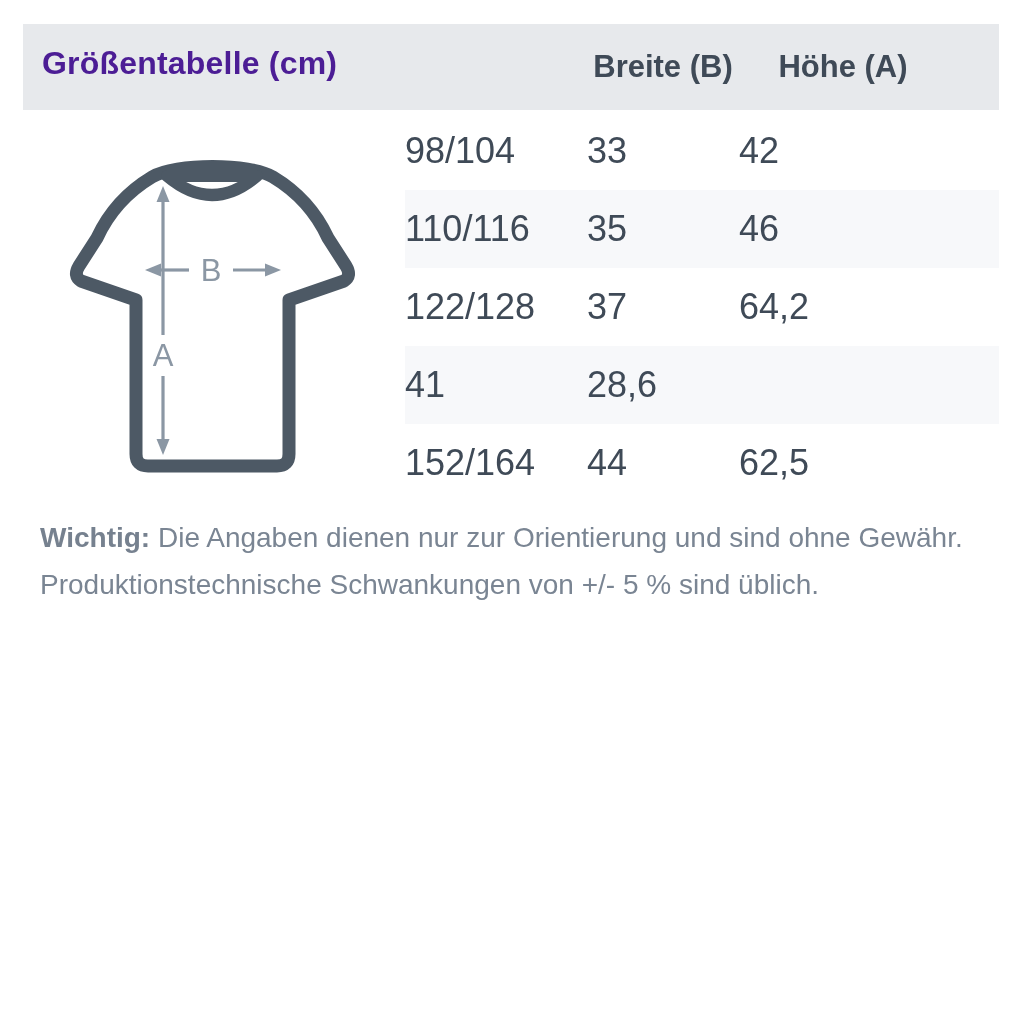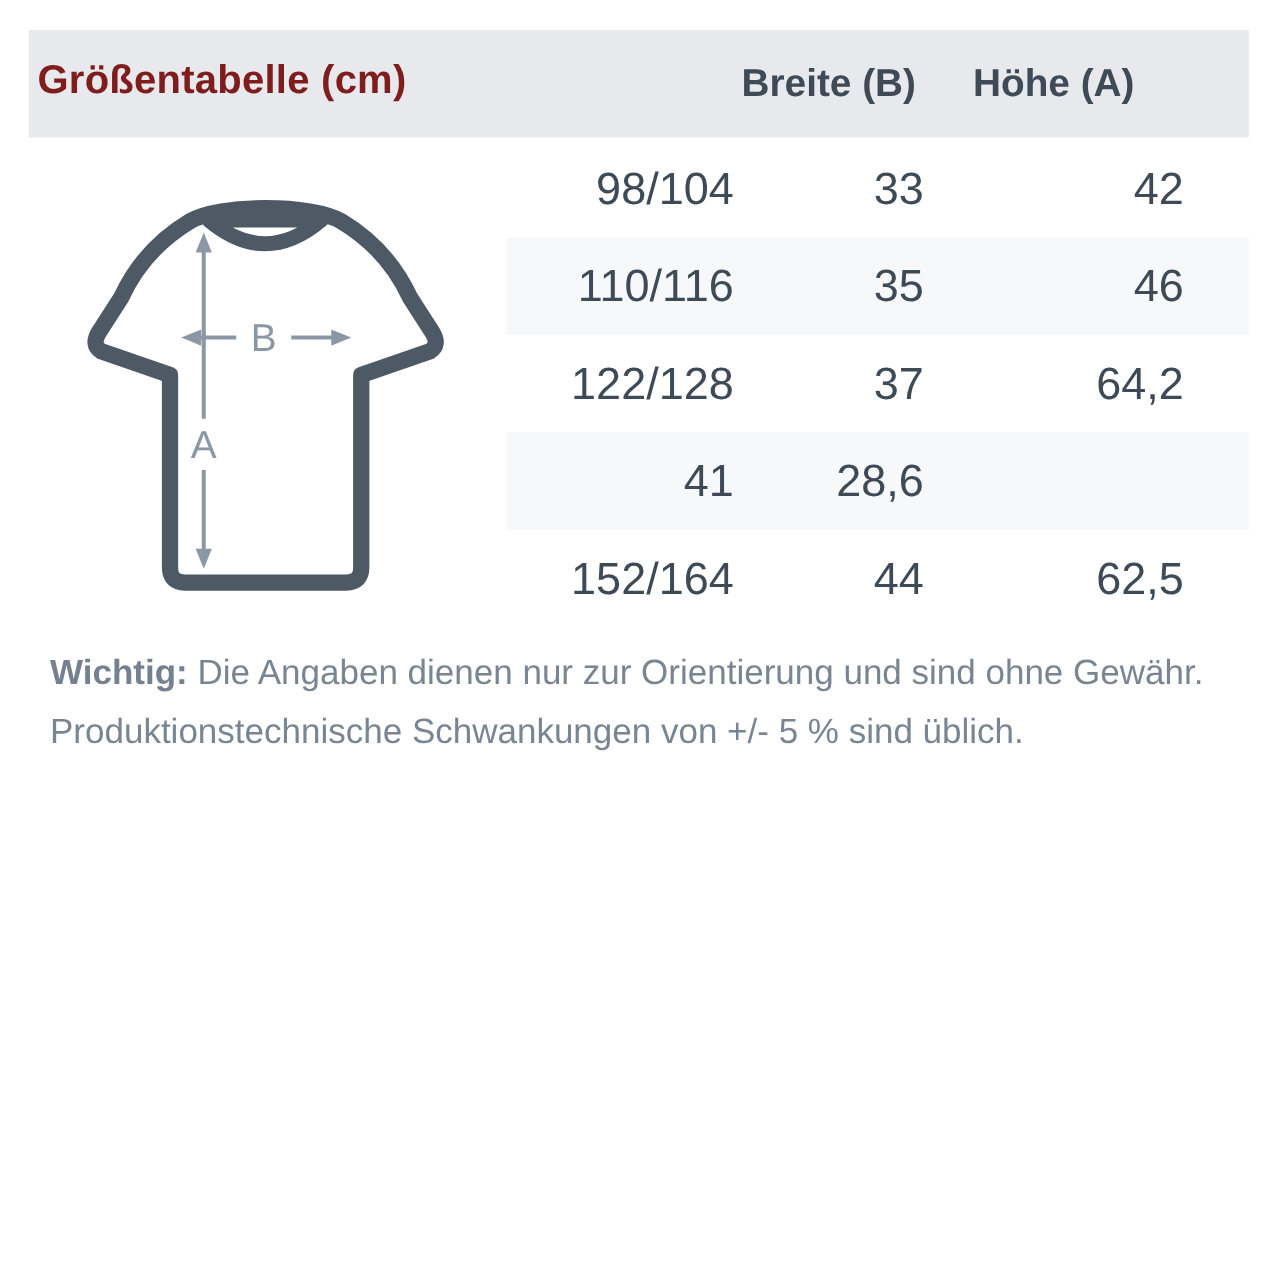--- a/index.html
+++ b/index.html
@@ -20,28 +20,28 @@
   .band {
     position: absolute;
     left: 23px;
     top: 24px;
     width: 976px;
     height: 86px;
     background: #e7e9ec;
   }
   .band .title {
     position: absolute;
-    left: 7px;
+    left: 19px;
     top: 0;
     height: 78px;
     display: flex;
     align-items: center;
     font-size: 32px;
     font-weight: bold;
-    color: #7f1d1d;
+    color: #4c1d95;
     letter-spacing: 0.2px;
     white-space: nowrap;
   }
   .band .colhead {
     position: absolute;
     top: 0;
     height: 86px;
     display: flex;
     align-items: center;
     transform: translateX(-50%);
@@ -61,21 +61,21 @@
     width: 594px;
   }
   .trow {
     display: grid;
     grid-template-columns: 182px 152px 208px 52px;
     height: 78px;
     align-items: center;
   }
   .trow.striped { background: #f7f8fa; }
   .trow .cell {
-    text-align: right;
+    text-align: left;
     font-size: 36px;
     color: #3f4a57;
     white-space: nowrap;
   }
 
   
   .shirt-wrap {
     position: absolute;
     left: 50px;
     top: 150px;

